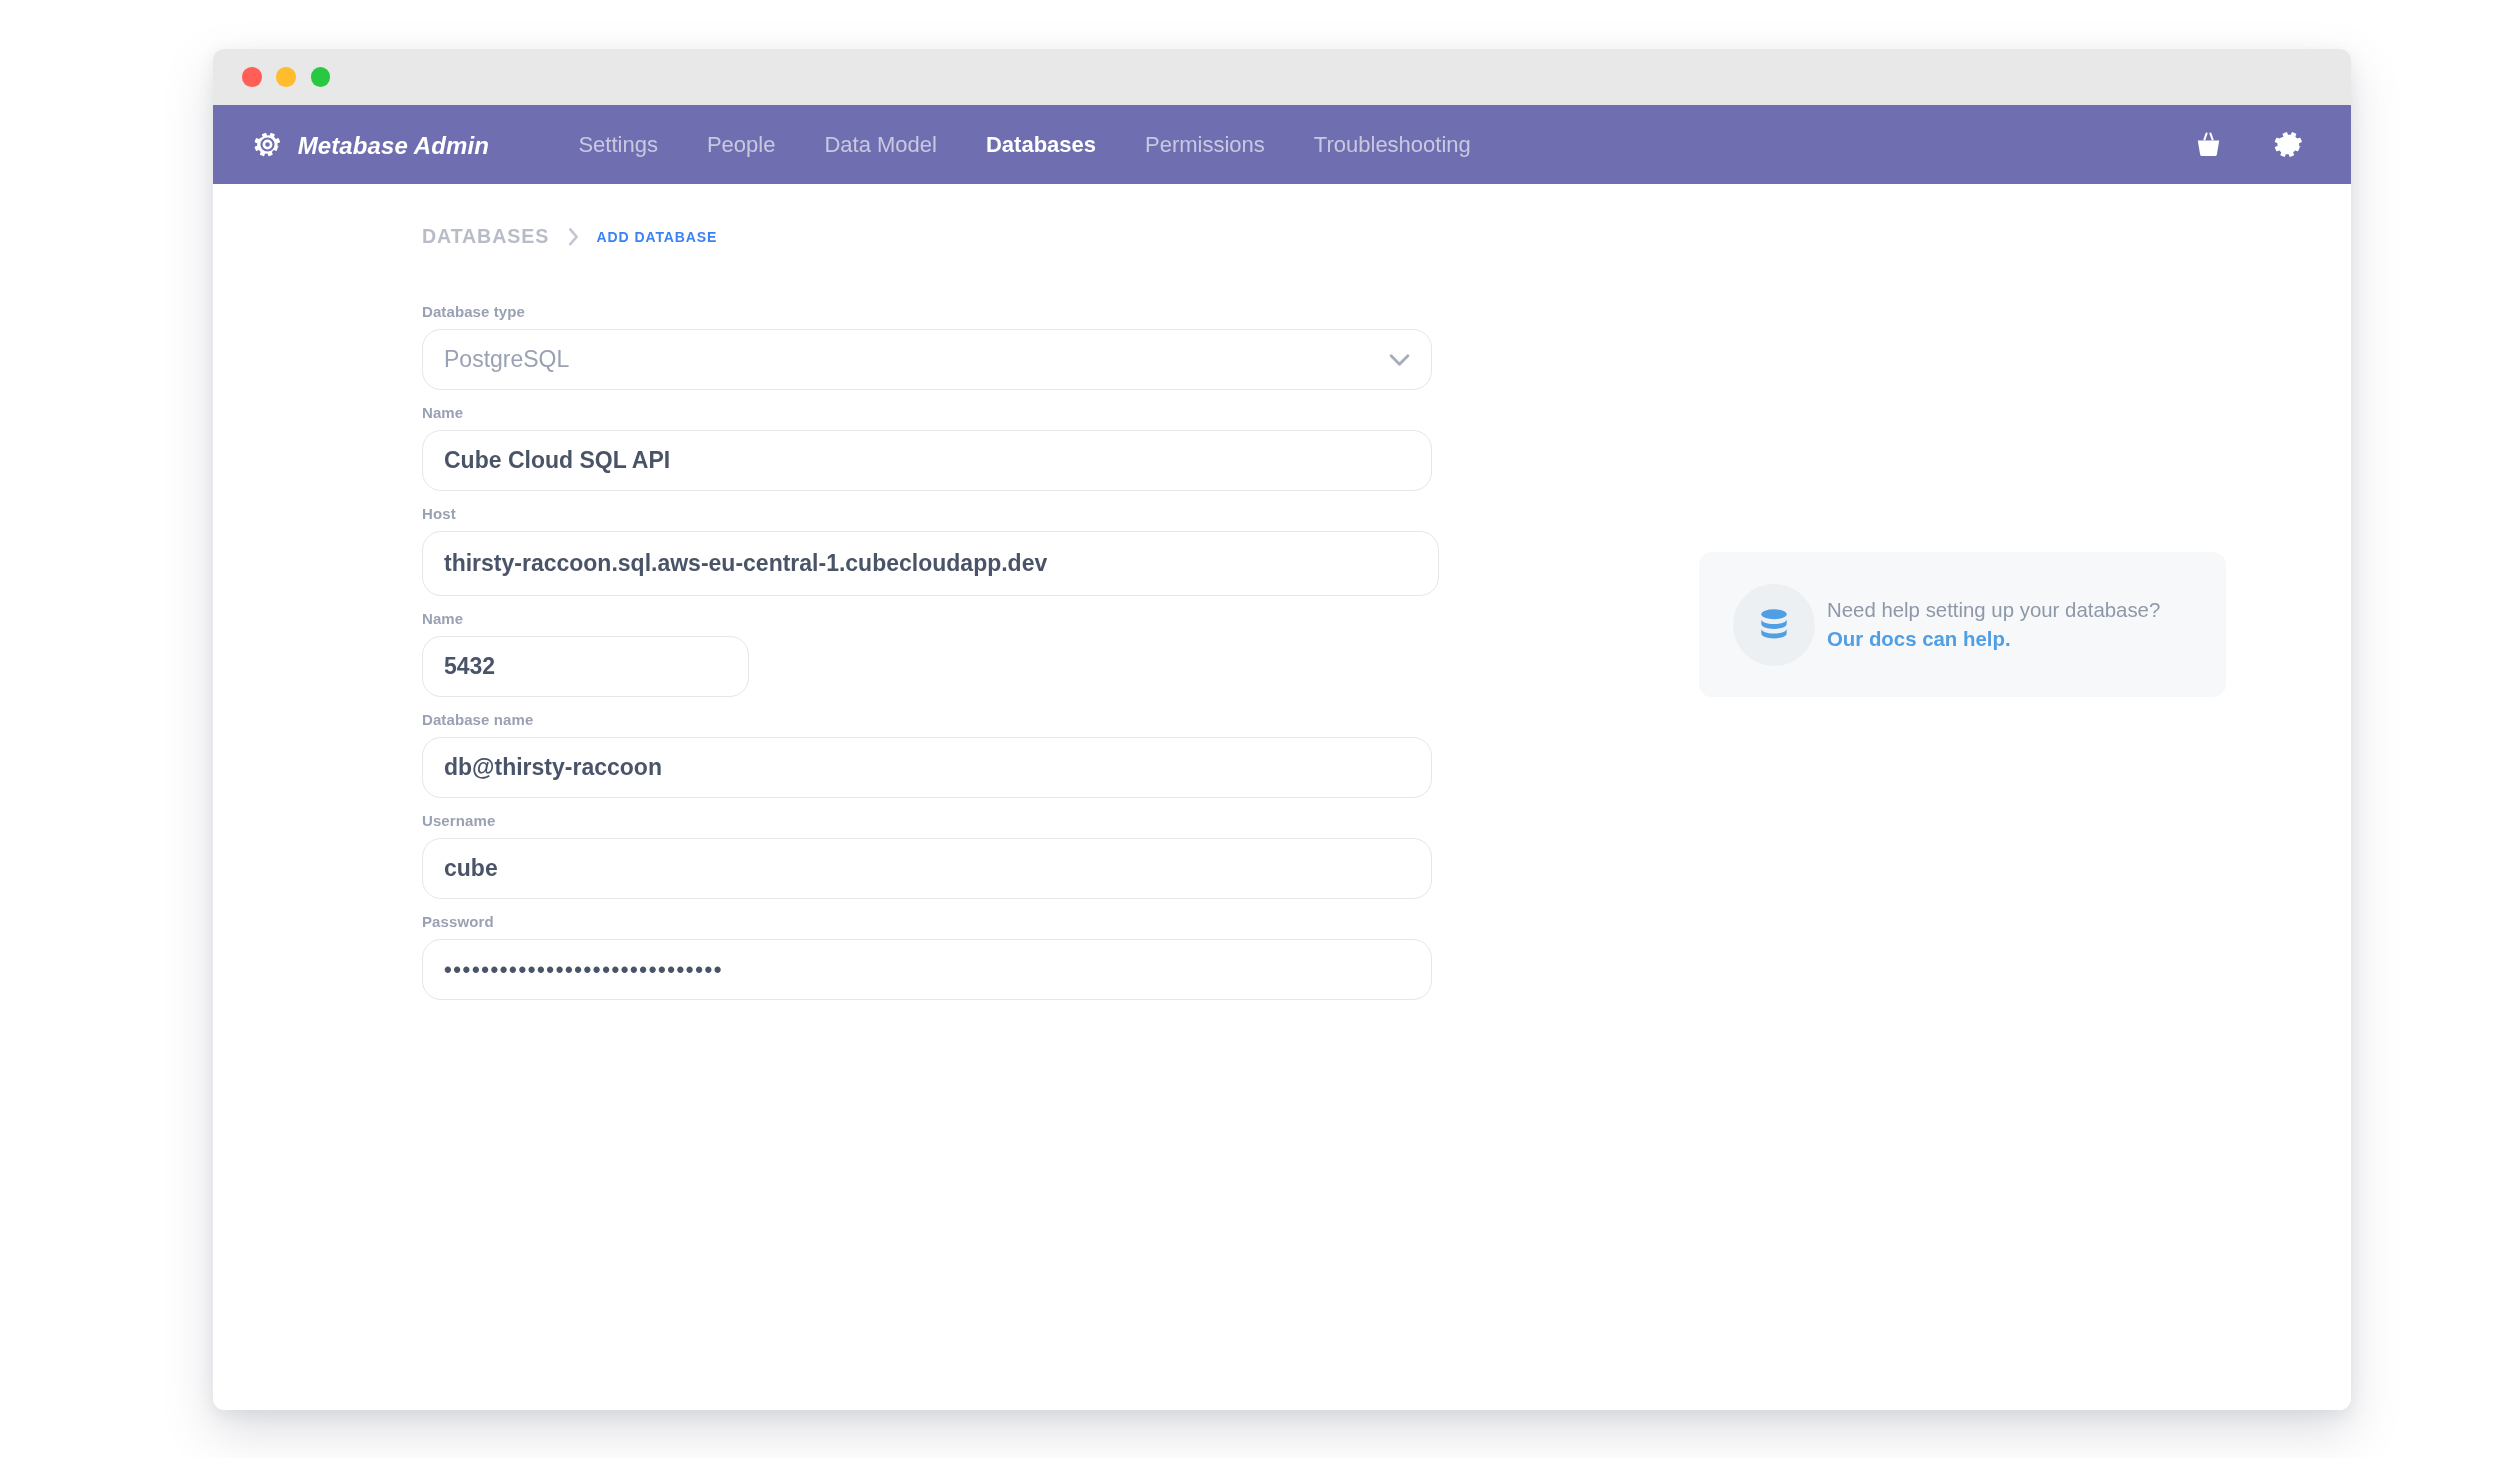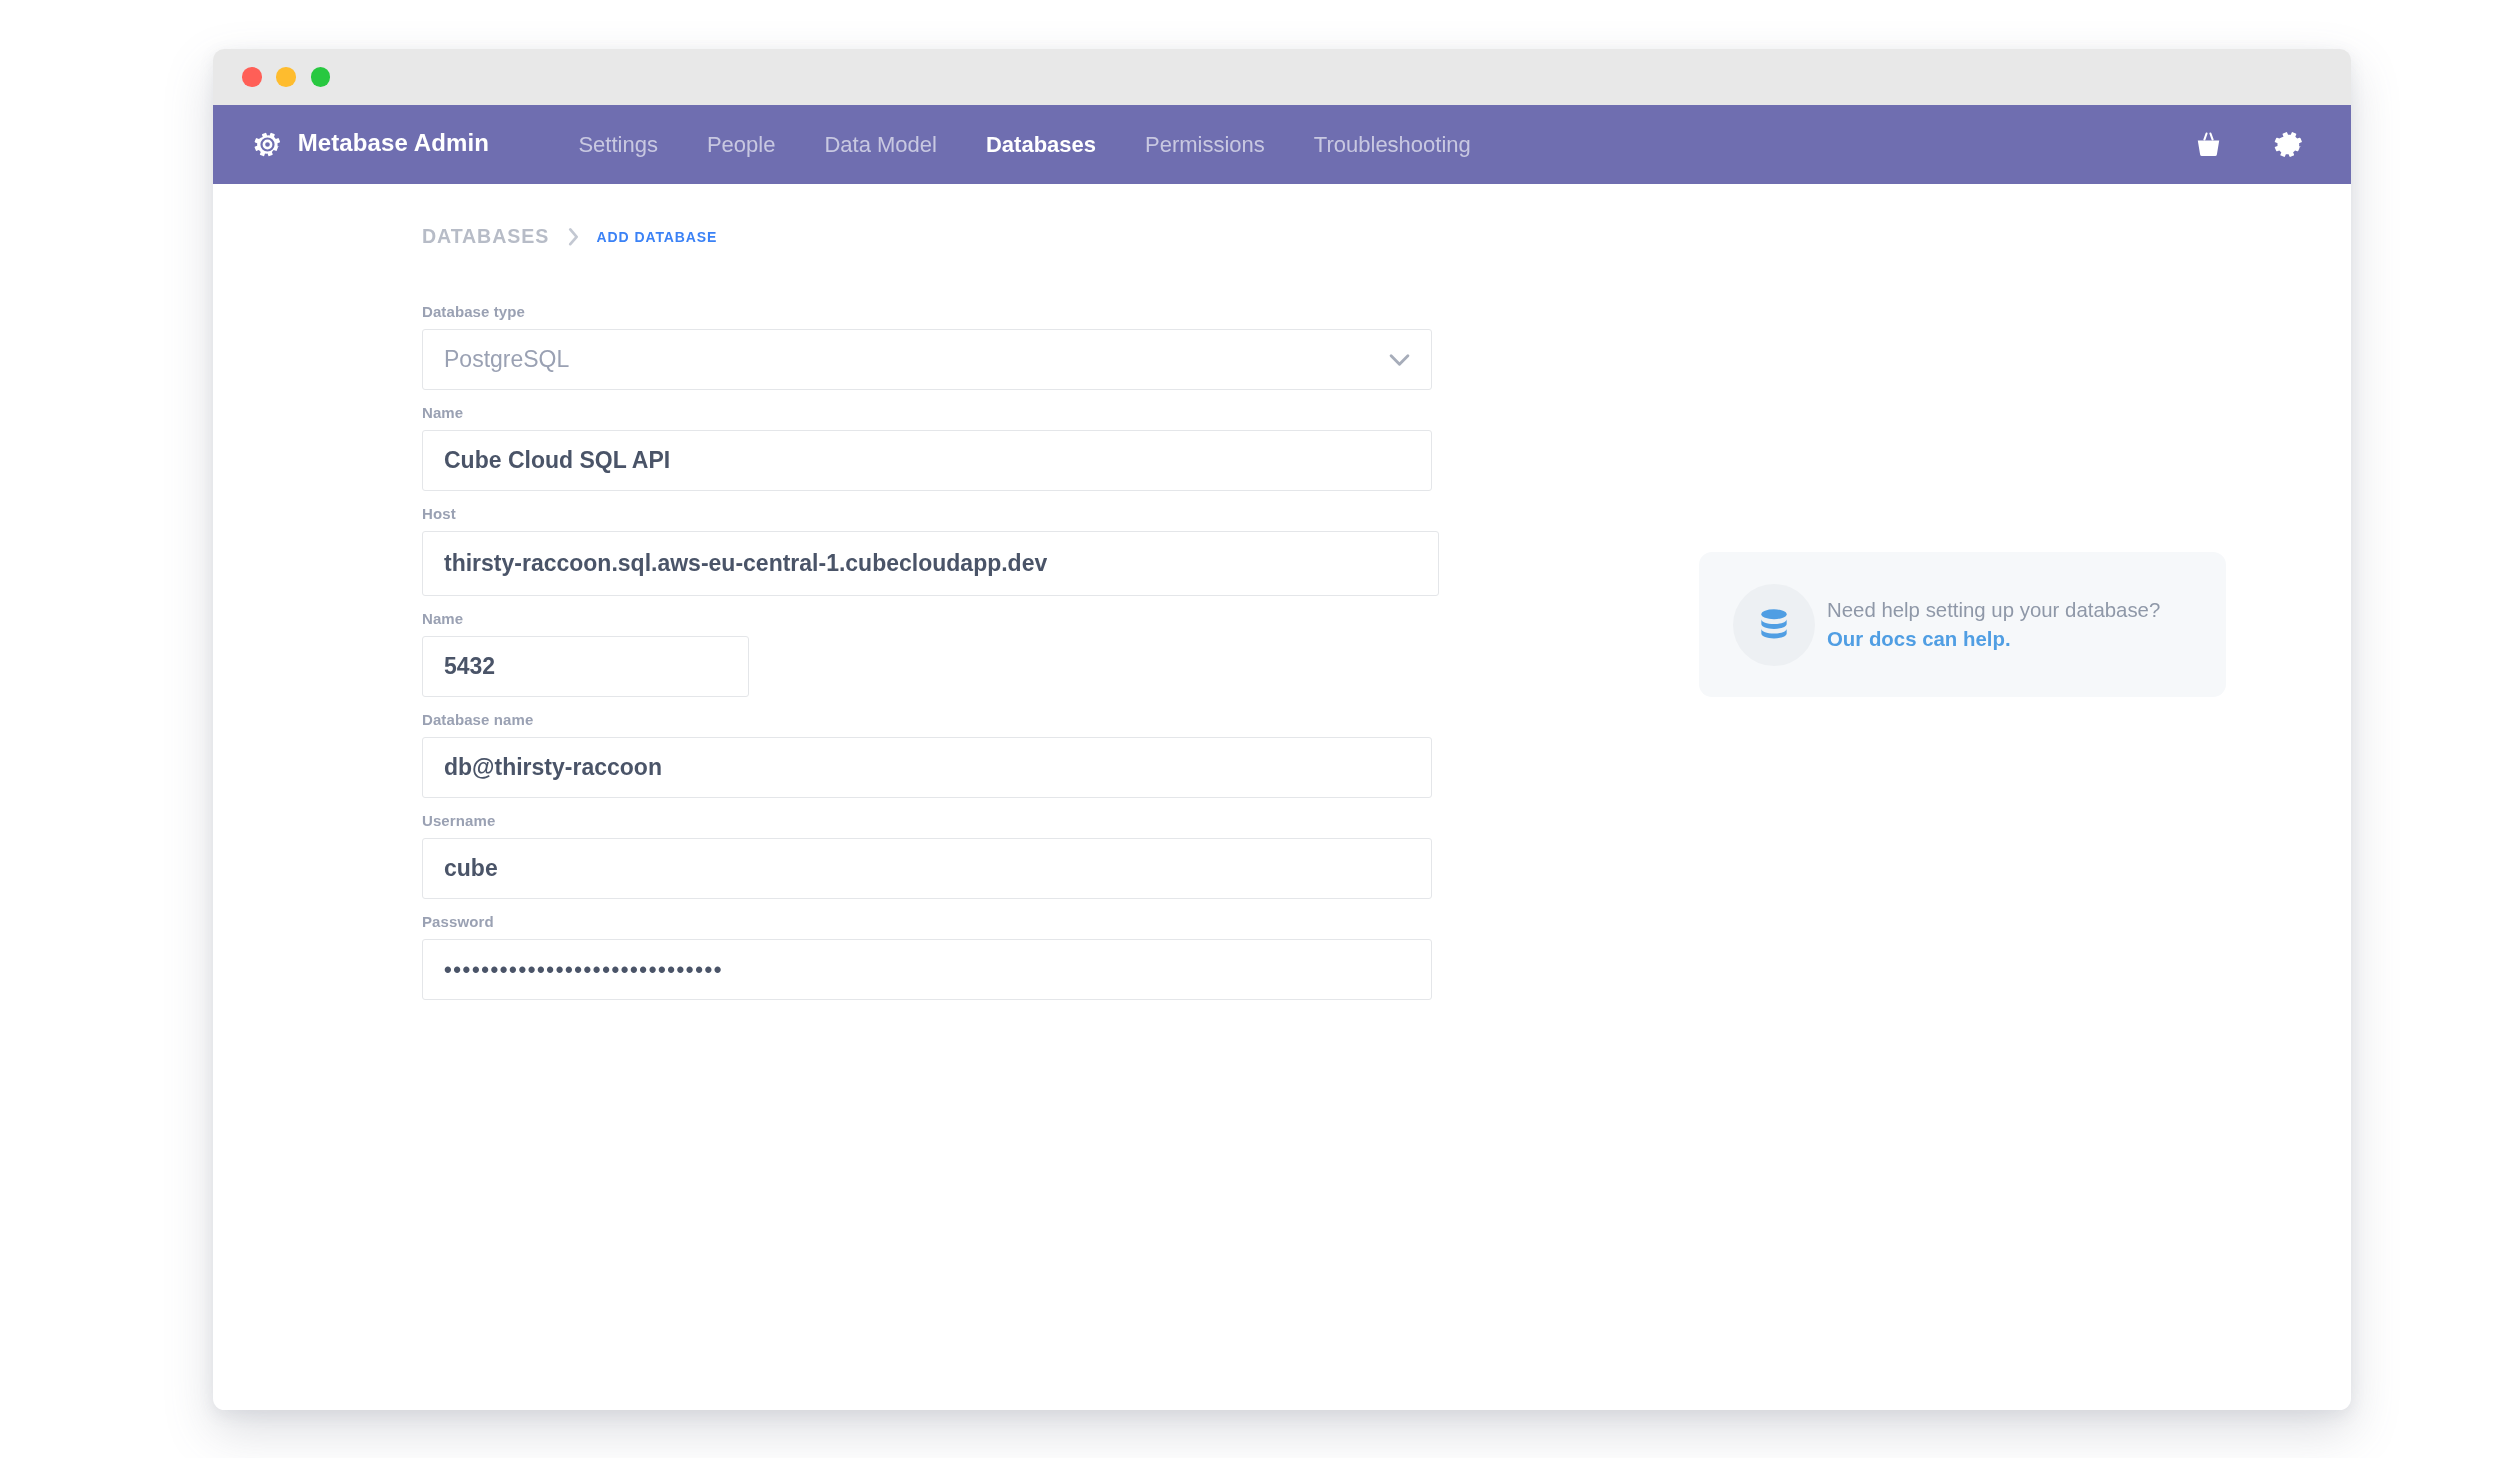--- a/index.html
+++ b/index.html
@@ -42,23 +42,24 @@
   
   .navbar {
     height: 79px;
     background: #6f6eb0;
     display: flex;
     align-items: center;
     padding: 0 46px 0 39px;
   }
   .brand {
     display: flex;
-    align-items: flex-start;
+    align-items: flex-end;
     gap: 14.7px;
     margin-right: 65px;
+    font-style: italic;
   }
   .brand-logo { width: 31px; height: 31px; display: block; }
   .brand-text {
     color: #ffffff;
     font-size: 24px;
     font-weight: bold;
     letter-spacing: 0.1px;
     white-space: nowrap;
   }
 
@@ -122,21 +123,21 @@
     font-weight: bold;
     margin-bottom: 9px;
     letter-spacing: 0.1px;
   }
 
   .control {
     position: relative;
     width: 1010px;
     height: 61px;
     border: 1.6px solid #e4e6e9;
-    border-radius: 3px;
+    border-radius: 19px;
     background: #ffffff;
     display: flex;
     align-items: center;
     padding: 0 21px;
   }
   .control.wide   { width: 1017px; height: 65px; }
   .control.narrow { width: 327px; }
 
   .control-value {
     font-size: 23px;

